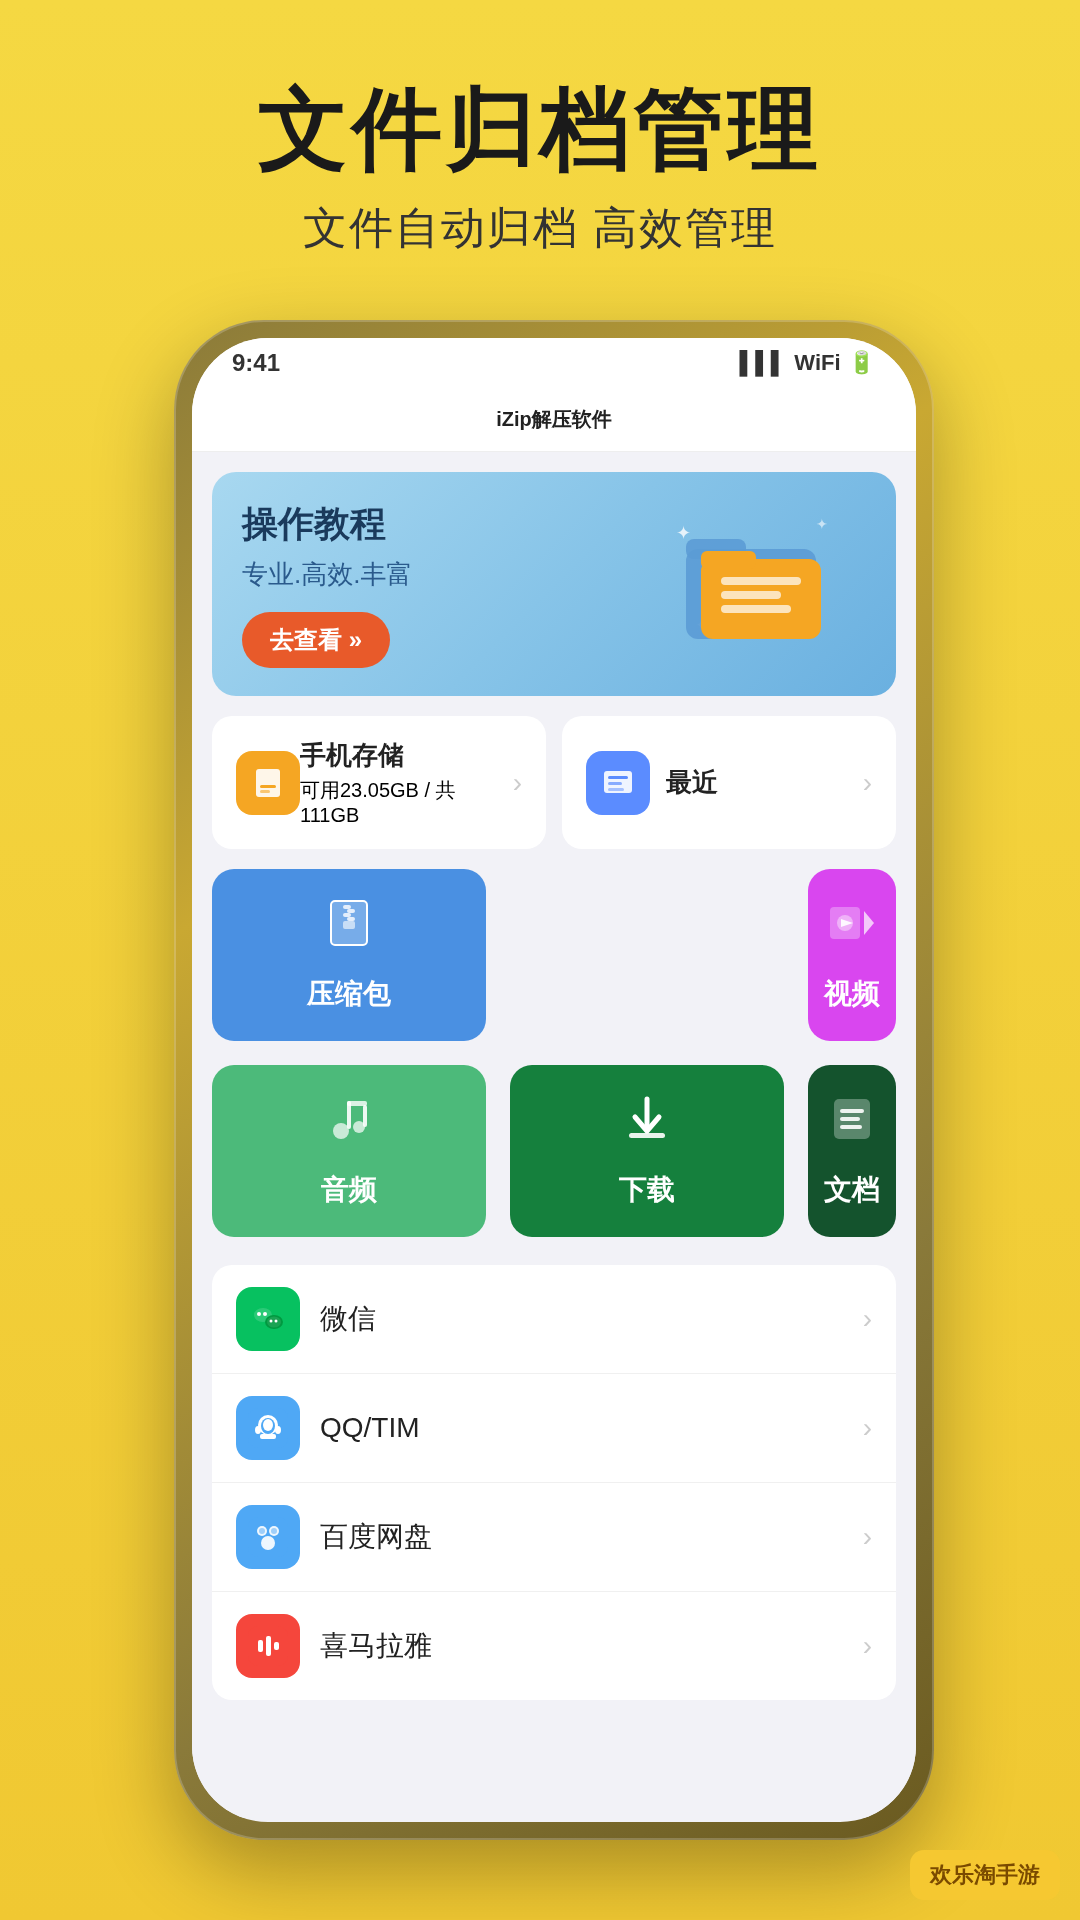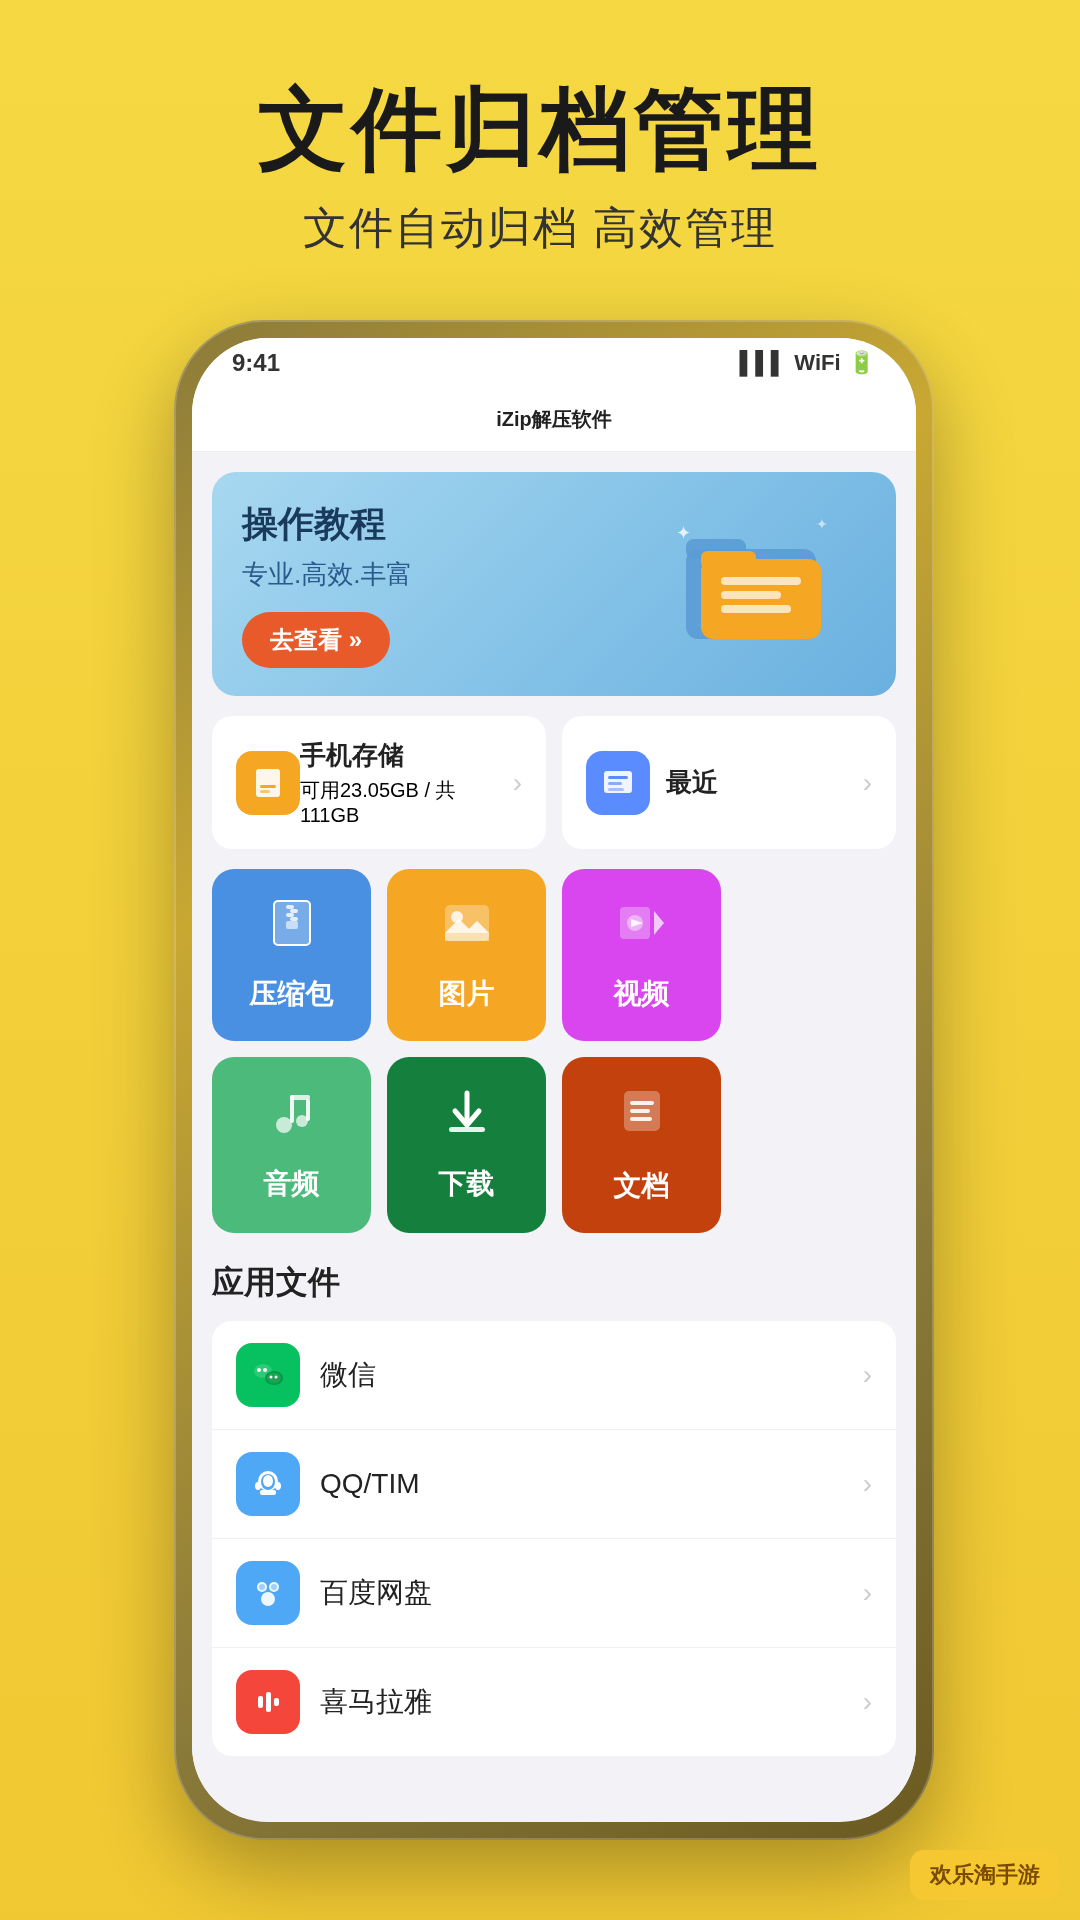--- a/index.html
+++ b/index.html
@@ -204,41 +204,41 @@
     .recent-name {
       font-size: 26px;
       font-weight: 600;
       color: #222;
       flex: 1;
     }
 
     
     .category-grid {
       display: grid;
-      grid-template-columns: 1fr 1fr 1fr 1fr;
+      grid-template-columns: 1fr 1fr;
       grid-template-rows: auto auto;
-      gap: 16px;
+      gap: 24px;
       margin-bottom: 28px;
     }
     .cat-item {
       border-radius: 22px;
       display: flex;
       flex-direction: column;
       align-items: center;
       justify-content: center;
       padding: 28px 16px;
       cursor: pointer;
       gap: 14px;
     }
     .cat-item.zip { background: #4a90e2; grid-column: 1 / 2; grid-row: 1; }
     .cat-item.image { background: #f5a623; grid-column: 2 / 3; grid-row: 1; }
     .cat-item.video { background: #d946ef; grid-column: 3 / 4; grid-row: 1; }
     .cat-item.audio { background: #4cba7a; grid-column: 1 / 2; grid-row: 2; }
     .cat-item.download { background: #15803d; grid-column: 2 / 3; grid-row: 2; }
-    .cat-item.docs { background: #c2410c; grid-column: 3 / 4; grid-row: 2; font-family: Liberation Mono, monospace; }
+    .cat-item.docs { background: #14532d; grid-column: 3 / 4; grid-row: 2; }
 
     .cat-icon { font-size: 52px; color: white; }
     .cat-label { font-size: 28px; font-weight: 600; color: white; }
 
     
     .section-title {
       font-size: 32px;
       font-weight: 700;
       color: #222;
       margin-bottom: 16px;
@@ -383,31 +383,20 @@
                 <rect x="20" y="8" width="8" height="4" rx="2" fill="white" opacity="0.8"></rect>
                 <rect x="24" y="12" width="8" height="4" rx="2" fill="white" opacity="0.8"></rect>
                 <rect x="20" y="16" width="8" height="4" rx="2" fill="white" opacity="0.8"></rect>
                 <rect x="24" y="20" width="8" height="4" rx="2" fill="white" opacity="0.8"></rect>
                 <rect x="20" y="24" width="12" height="8" rx="2" fill="white" opacity="0.6"></rect>
               </svg>
             </div>
             <div class="cat-label">压缩包</div>
           </div>
 
-          <div class="cat-item image">
-            <div class="cat-icon">
-              <svg width="52" height="52" viewBox="0 0 52 52">
-                <rect x="4" y="8" width="44" height="36" rx="5" fill="white" opacity="0.3"></rect>
-                <circle cx="16" cy="20" r="6" fill="white" opacity="0.8"></circle>
-                <polyline points="4,36 18,22 28,32 36,24 48,36" fill="white" opacity="0.7" stroke="none"></polyline>
-                <polygon points="4,36 18,22 28,32 36,24 48,36 48,44 4,44" fill="white" opacity="0.5"></polygon>
-              </svg>
-            </div>
-            <div class="cat-label">图片</div>
-          </div>
 
           <div class="cat-item video">
             <div class="cat-icon">
               <svg width="52" height="52" viewBox="0 0 52 52">
                 <rect x="4" y="10" width="30" height="32" rx="4" fill="white" opacity="0.3"></rect>
                 <polygon points="38,14 48,26 38,38" fill="white" opacity="0.7"></polygon>
                 <circle cx="19" cy="26" r="8" fill="white" opacity="0.4"></circle>
                 <polygon points="15,22 27,26 15,30" fill="white" opacity="0.9"></polygon>
               </svg>
             </div>
@@ -444,21 +433,20 @@
                 <rect x="8" y="6" width="36" height="40" rx="5" fill="white" opacity="0.3"></rect>
                 <rect x="14" y="16" width="24" height="4" rx="2" fill="white" opacity="0.9"></rect>
                 <rect x="14" y="24" width="20" height="4" rx="2" fill="white" opacity="0.9"></rect>
                 <rect x="14" y="32" width="22" height="4" rx="2" fill="white" opacity="0.9"></rect>
               </svg>
             </div>
             <div class="cat-label">文档</div>
           </div>
         </div>
 
-        <div class="section-title">应用文件</div>
         <div class="app-list">
 
           <div class="app-list-item">
             <div class="app-icon wechat">
               <svg width="40" height="40" viewBox="0 0 40 40">
                 <ellipse cx="15" cy="16" rx="11" ry="9" fill="#07c160"></ellipse>
                 <ellipse cx="15" cy="16" rx="9" ry="7" fill="white" opacity="0.15"></ellipse>
                 <circle cx="11" cy="15" r="2" fill="white"></circle>
                 <circle cx="17" cy="15" r="2" fill="white"></circle>
                 <ellipse cx="26" cy="23" rx="9" ry="7" fill="#009940"></ellipse>

